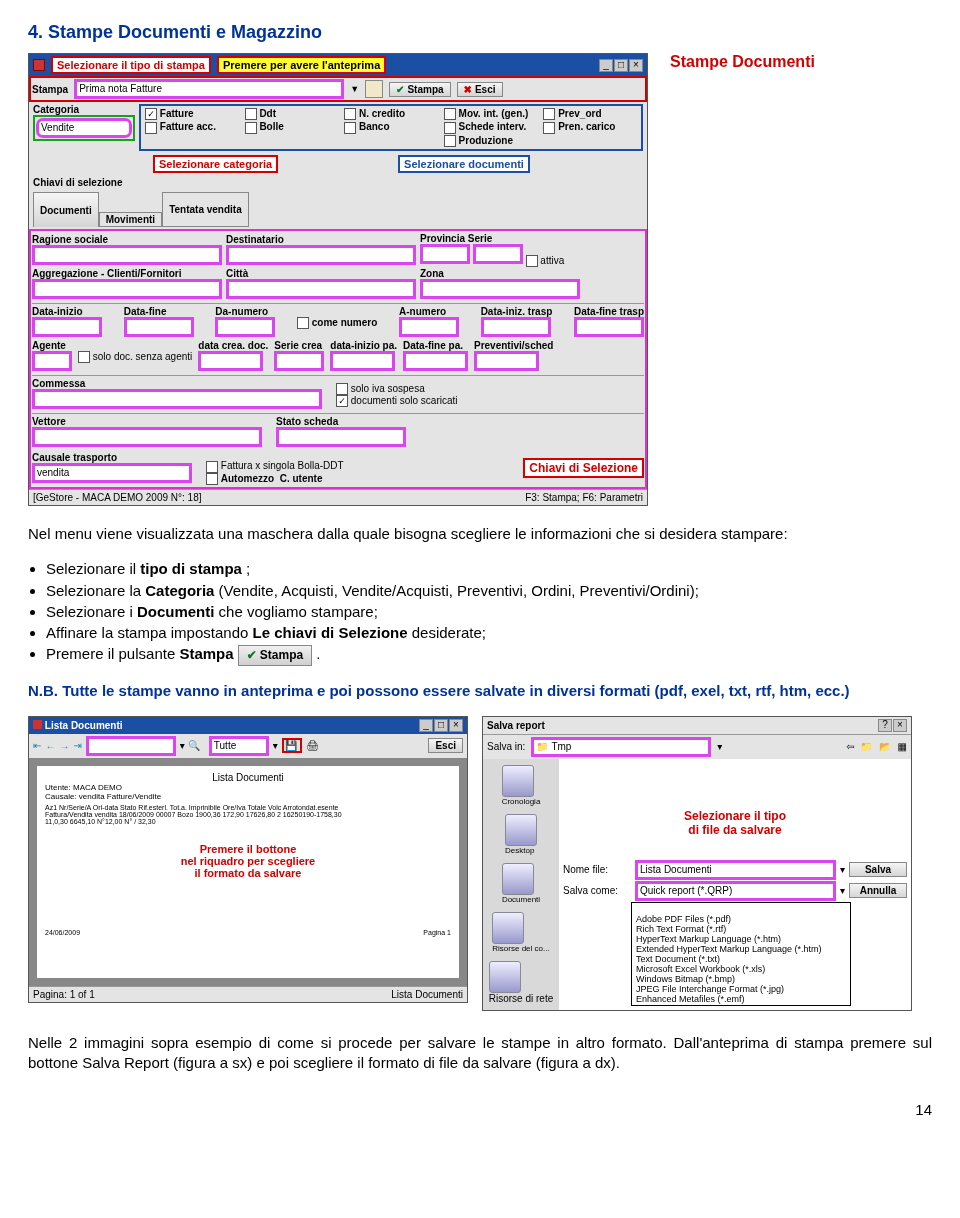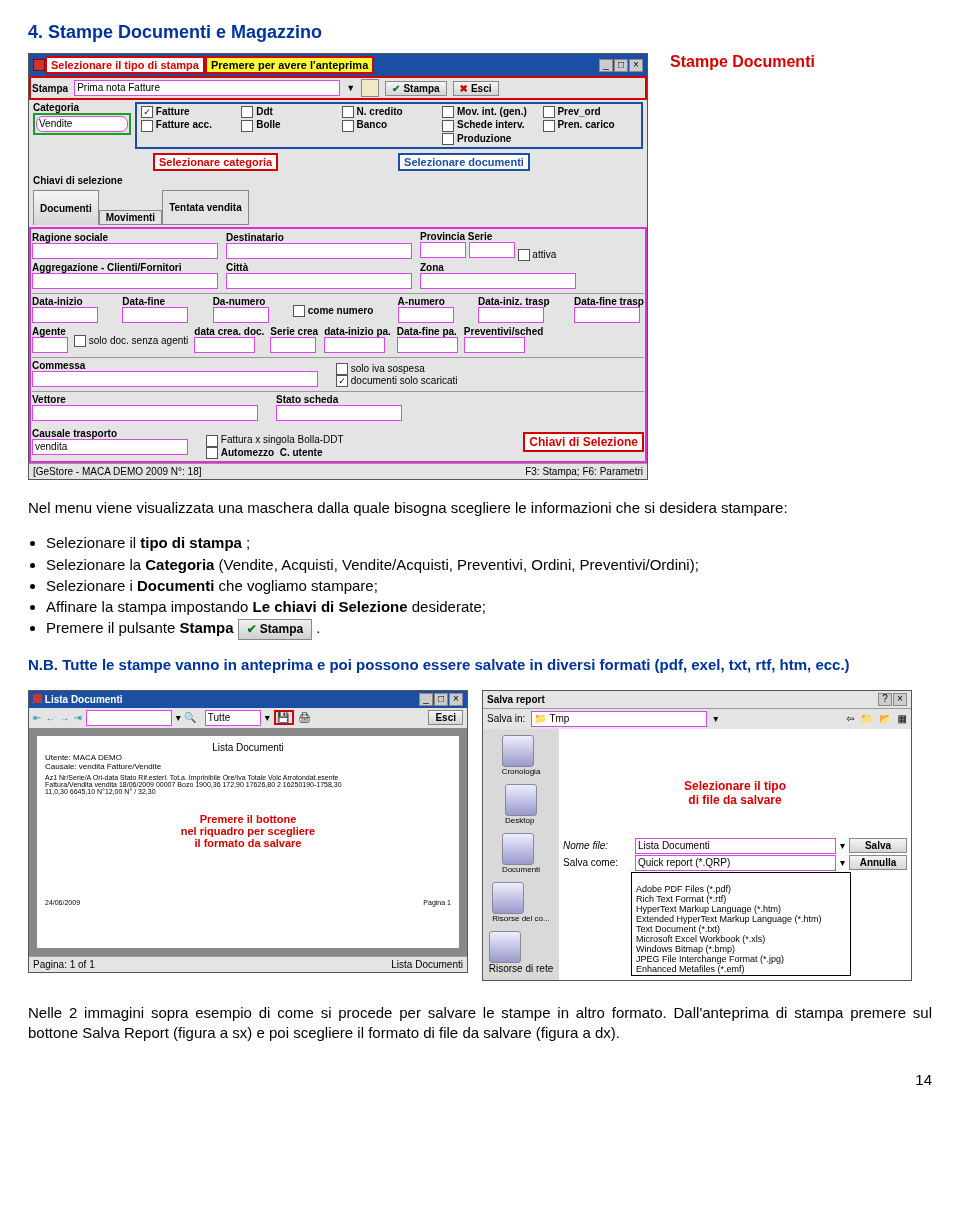--- a/index.html
+++ b/index.html
@@ -53,21 +53,21 @@
       border: 1px solid #888;
       margin-left: 1px;
       text-align: center;
       line-height: 10px;
       color: #000;
     }
     .panel { background: #e4e4e4; padding: 2px 4px; }
     .lbl { font-size: 10px; font-weight: bold; }
     .field {
       background: #fff;
-      border: 1px solid #d946ef;
+      border: 3px solid #d946ef;
       height: 14px;
       display: inline-block;
       min-width: 60px;
       font-size: 10px;
       padding: 0 2px;
       line-height: 14px;
     }
     .btn {
       background: linear-gradient(#f5f5f5,#d5d5d5);
       border: 1px solid #888;
@@ -114,21 +114,21 @@
   </style>
 </head>
 <body>
 
 <h2 class="sectiontitle">4.  Stampe Documenti e Magazzino</h2>
 
 <div class="toprow">
 
   <div class="screenshot" style="width:620px;">
     <div class="ss-title">
-      <div style="display:flex; gap:0; align-items:center; width:100%;justify-content:flex-end;">
+      <div style="display:flex; gap:6px; align-items:center; width:100%;justify-content:flex-end;">
         <span style="width:10px;height:10px;background:#c33;display:inline-block;border:1px solid #800;"></span>
         <span class="hlred" style="border-color:#d40000;">Selezionare il tipo di stampa</span>
         <span class="hlyellow">Premere per avere l'anteprima</span>
         <span style="flex:1"></span>
         <span class="wbtns"><span>_</span><span>□</span><span>×</span></span>
       </div>
     </div>
 
     <div class="panel hlbox-red" style="display:flex; align-items:center; gap:6px;">
       <span class="lbl">Stampa</span>
@@ -346,21 +346,21 @@
         <div>
             <div class="ss2-icon"></div>
             <div style="font-size:10px; text-align:center;">Risorse di rete</div>
           </div>
       </div>
       <div style="flex:1; background:#fff; position:relative; min-height:230px;">
         <div style="color:#d40000; font-weight:bold; font-size:12px; text-align:center; margin-top:50px; white-space:pre-line;">Selezionare il tipo
 di file da salvare</div>
         <div style="position:absolute; bottom:4px; left:4px; right:4px;">
           <div class="row">
-            <span style="width:68px;font-style:italic;">Nome file:</span>
+            <span style="width:68px;">Nome file:</span>
             <span class="field" style="flex:1;">Lista Documenti</span>▾
             <span class="btn" style="min-width:44px; justify-content:center;">Salva</span>
           </div>
           <div class="row">
             <span style="width:68px;">Salva come:</span>
             <span class="field" style="flex:1;">Quick report (*.QRP)</span>▾
             <span class="btn" style="min-width:44px; justify-content:center;">Annulla</span>
           </div>
           <div class="hlbox-red ss2-filetypes" style="margin-left:68px; margin-right:56px; border:1px solid #000;">
             <div class="filelist-item">Quick report (*.QRP)</div>

